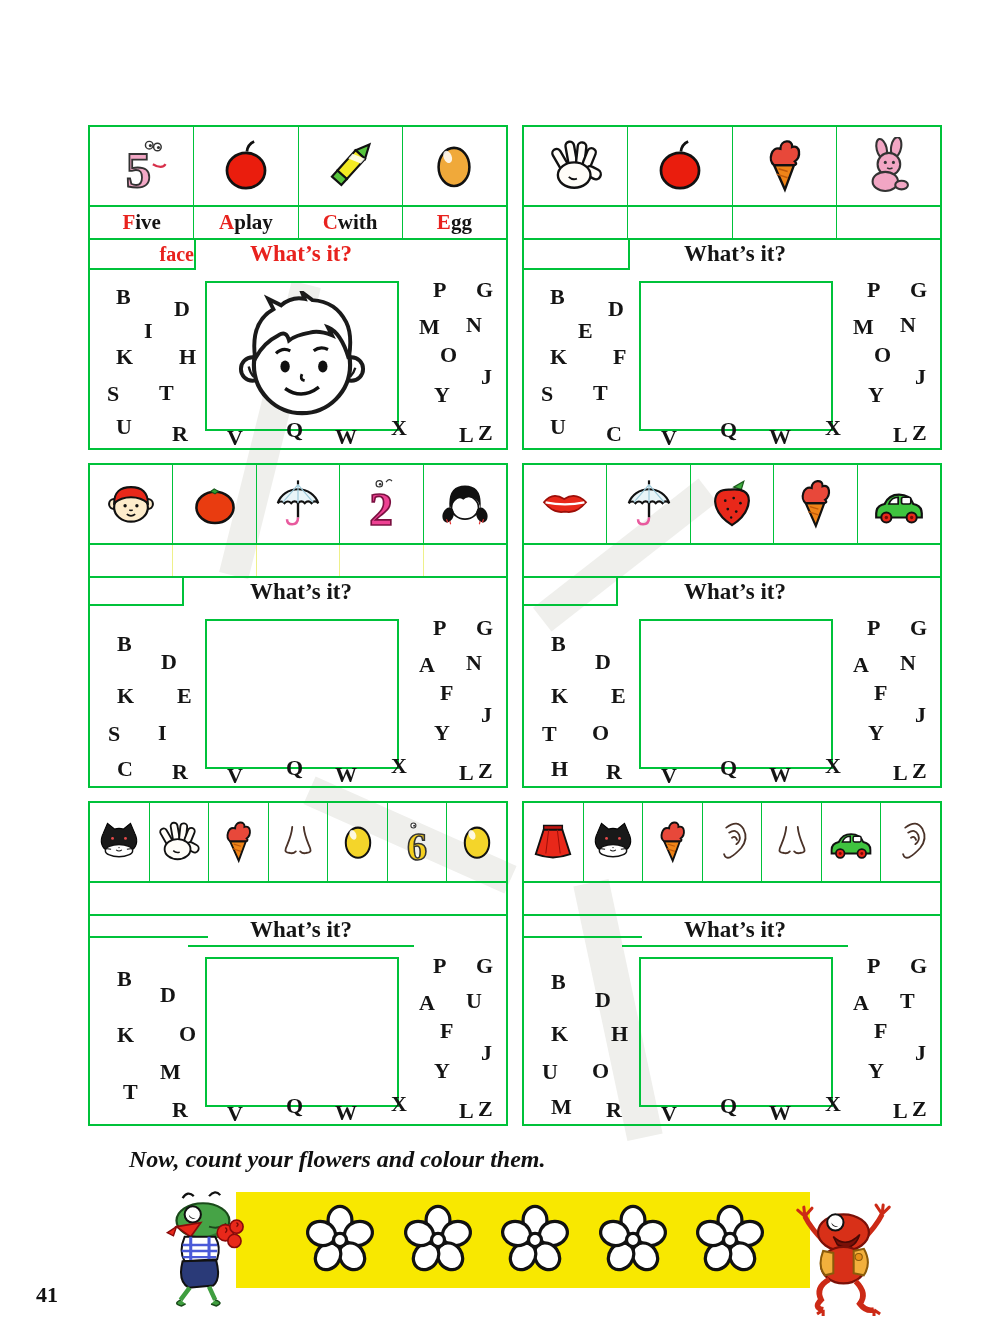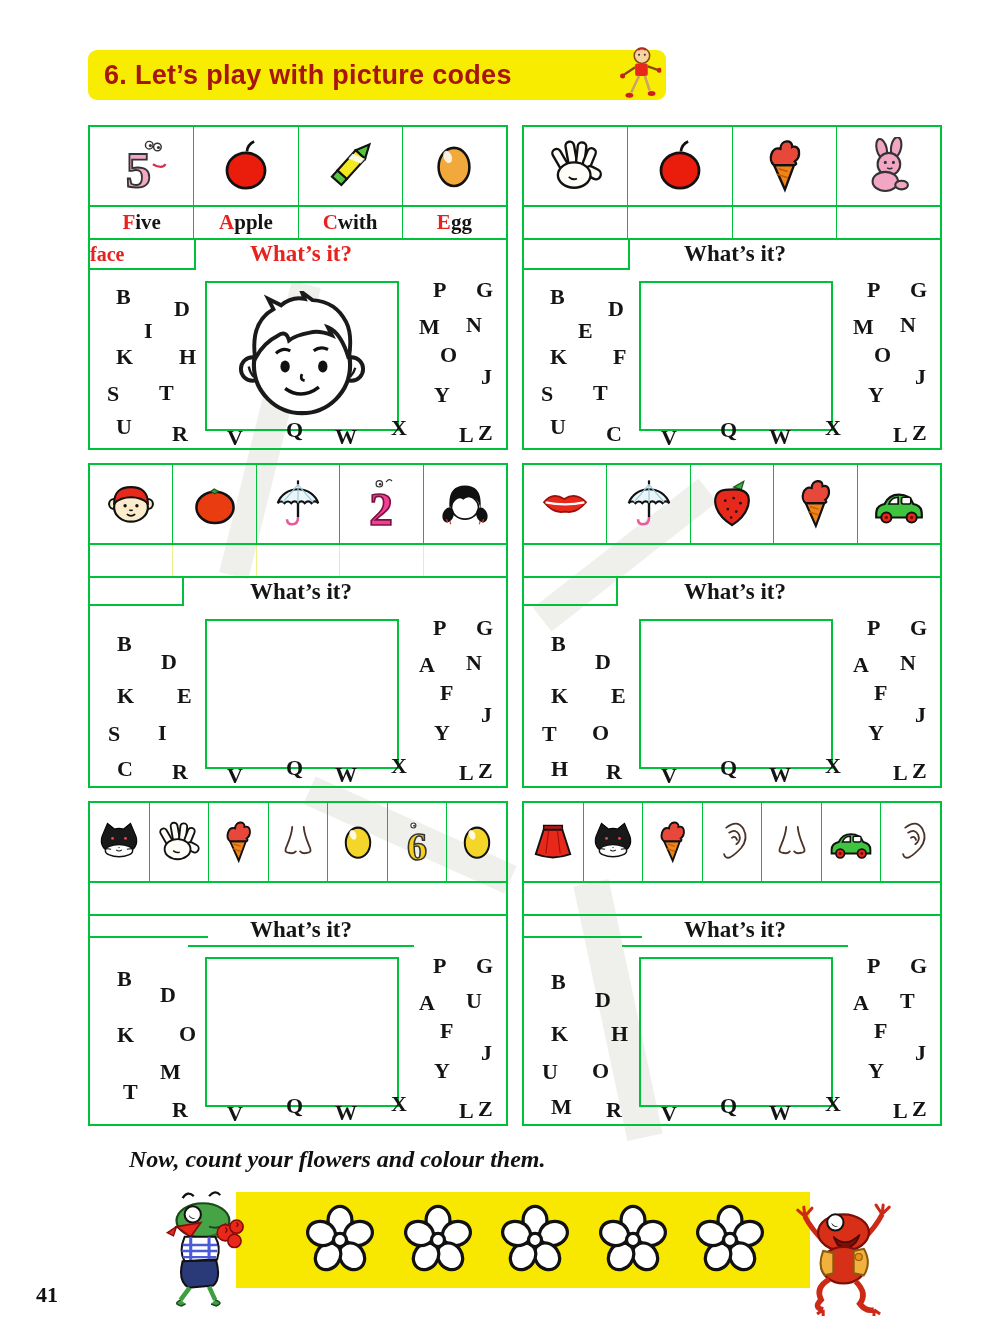--- a/index.html
+++ b/index.html
@@ -26,21 +26,21 @@
   .cells-5 .pic-icon{width:54px;height:54px;}
   .cells-7 .pic-icon{width:46px;height:46px;}
   .word-row{display:flex;height:31px;border-bottom:2px solid #00c23a;}
   .word-cell{flex:1;display:flex;align-items:center;justify-content:center;
              border-right:1.6px solid #00c23a;font-weight:700;font-size:21px;color:#141414;}
   .word-cell:last-child{border-right:none;}
   .word-row.div-yellow .word-cell{border-right-color:#eef08a;}
   .word-row.div-yellow .word-cell:last-child{border-right:none;}
   .w-init{color:#e8221e;}
   .main{position:relative;height:210px;}
-  .answer-cell{position:absolute;left:0;top:0;display:flex;align-items:center;justify-content:flex-start;}
+  .answer-cell{position:absolute;left:0;top:0;display:flex;align-items:center;justify-content:flex-end;}
   .answer-cell.full{width:104px;height:28px;border-right:2px solid #00c23a;border-bottom:2px solid #00c23a;}
   .answer-cell.corner{width:92px;height:26px;border-right:2px solid #00c23a;border-bottom:2px solid #00c23a;}
   .answer-cell.line{width:118px;height:20px;border-bottom:2px solid #00c23a;}
   .answer-text{font-weight:700;font-size:20px;color:#e8221e;}
   .prompt{position:absolute;left:108px;top:1px;width:206px;text-align:center;
           font-weight:700;font-size:23px;color:#151515;}
   .prompt.red{color:#e8221e;}
   .prompt.underlined{border-bottom:2px solid #00c23a;left:98px;width:226px;padding-bottom:2px;}
   .draw-box{position:absolute;left:115px;top:41px;width:190px;height:146px;
             border:2px solid #00c23a;display:flex;align-items:center;justify-content:center;}
@@ -304,26 +304,20 @@
 </defs>
 </svg>
 
 <div class="page">
 
   <div class="wm" style="left:520px;top:540px;width:210px;height:30px;transform:rotate(-38deg)"></div>
   <div class="wm" style="left:255px;top:280px;width:30px;height:300px;transform:rotate(14deg)"></div>
   <div class="wm" style="left:600px;top:880px;width:36px;height:260px;transform:rotate(-12deg)"></div>
   <div class="wm" style="left:300px;top:820px;width:220px;height:30px;transform:rotate(24deg)"></div>
 
-  <div class="banner">
-    <span class="banner-text">6. Let’s play with picture codes</span>
-    <svg class="banner-mascot" viewBox="0 0 44 62">
-        <use href="#icon-stickman"></use>
-      </svg>
-  </div>
 
   <div class="boxes" id="boxes-grid">
       <section class="pbox cells-4">
     <div class="pic-row">
           <div class="pic-cell">
             <svg class="pic-icon" viewBox="0 0 64 64">
               <use href="#icon-five"></use>
             </svg>
           </div>
           <div class="pic-cell">
@@ -342,21 +336,21 @@
             </svg>
           </div>
         </div>
     <div class="word-row">
           <div class="word-cell">
             <span class="w-init">F</span>
             <span>ive</span>
           </div>
           <div class="word-cell">
             <span class="w-init">A</span>
-            <span>pple</span>
+            <span>play</span>
           </div>
           <div class="word-cell">
             <span class="w-init">C</span>
             <span>with</span>
           </div>
           <div class="word-cell">
             <span class="w-init">E</span>
             <span>gg</span>
           </div>
         </div>

